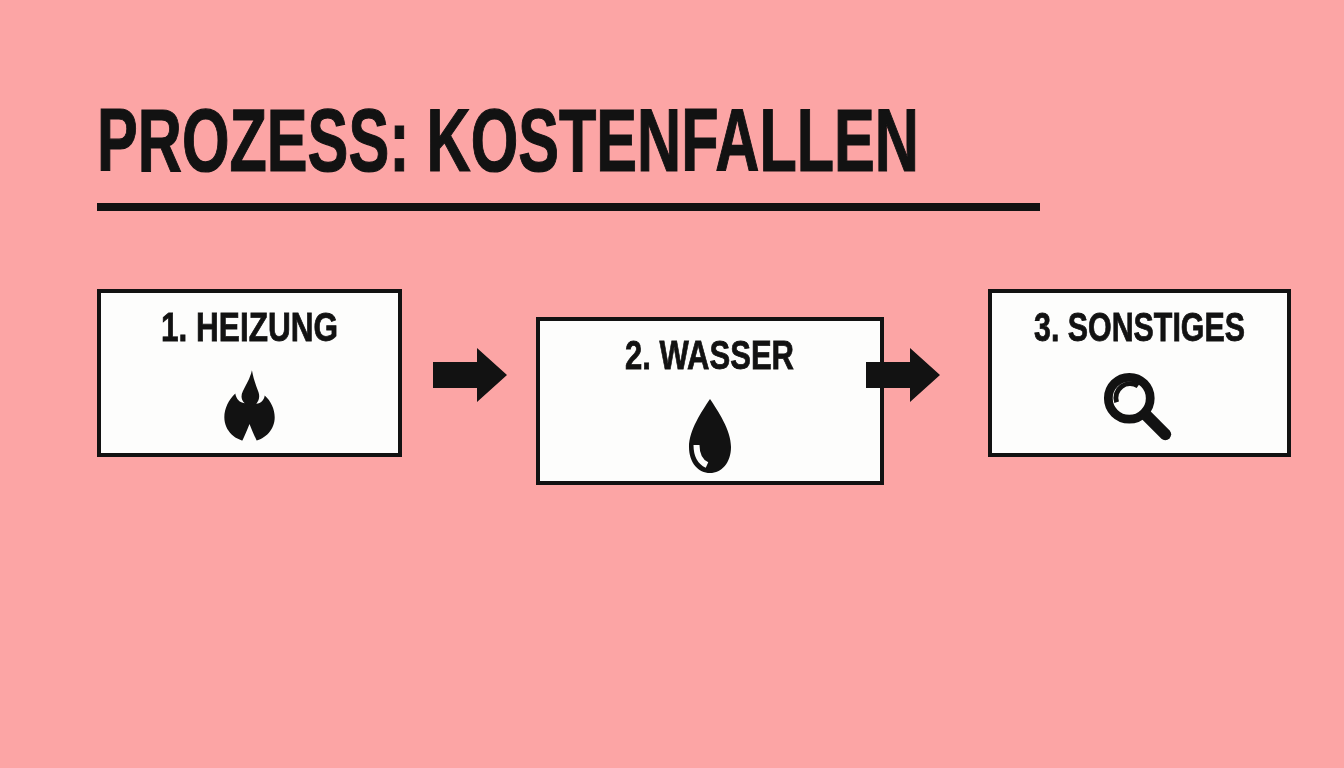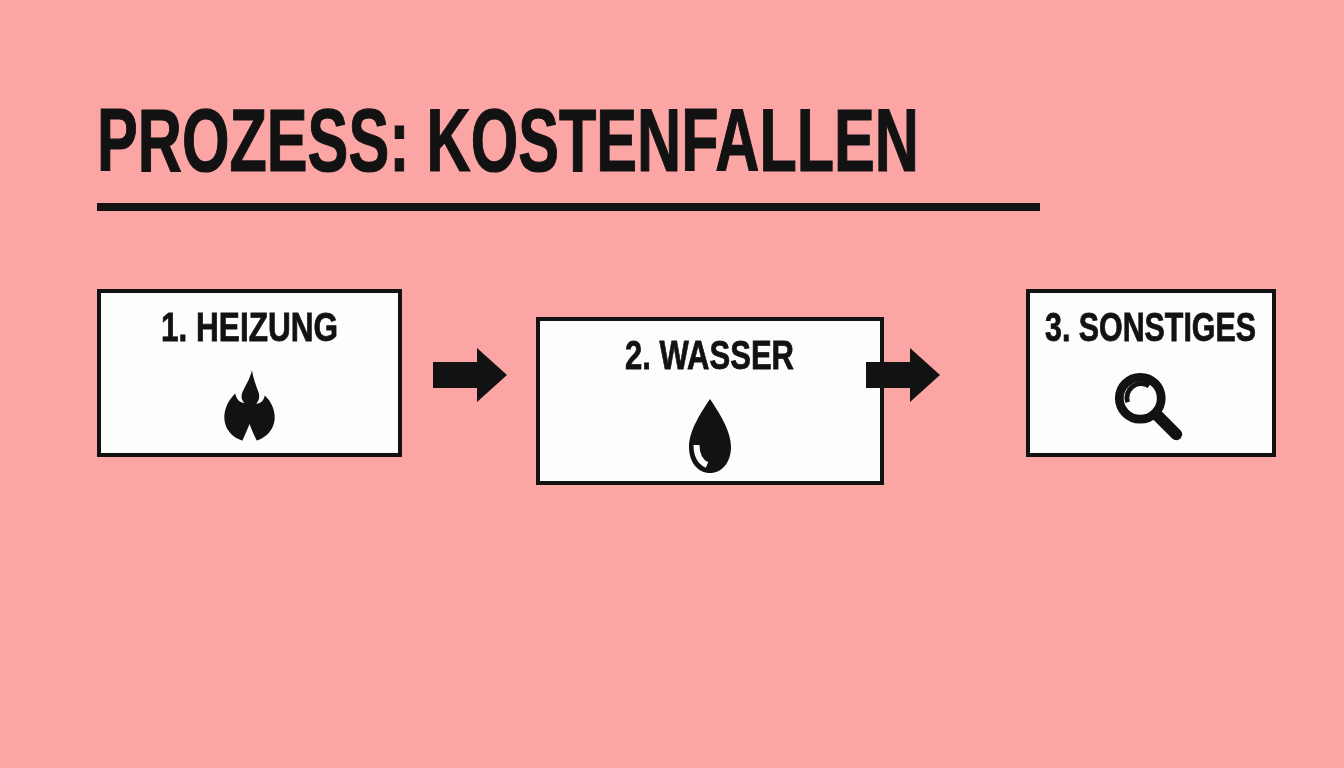--- a/index.html
+++ b/index.html
@@ -43,21 +43,21 @@
     border: 4px solid #121212;
     background: #fdfdfc;
     display: flex;
     flex-direction: column;
     align-items: center;
     padding-top: 6px;
     gap: 20px;
   }
   .box-1 { left: 97px;  width: 305px; }
   .box-2 { left: 536px; width: 348px; margin-top: 28px; }
-  .box-3 { left: 1026px; width: 250px; }
+  .box-3 { left: 988px; width: 303px; }
   .label-text {
     font-family: "Liberation Sans", sans-serif;
     font-weight: bold;
     fill: #121212;
     stroke: #121212;
     stroke-width: 0.8;
   }
   .icon-wrap {
     flex: 1;
     display: flex;

